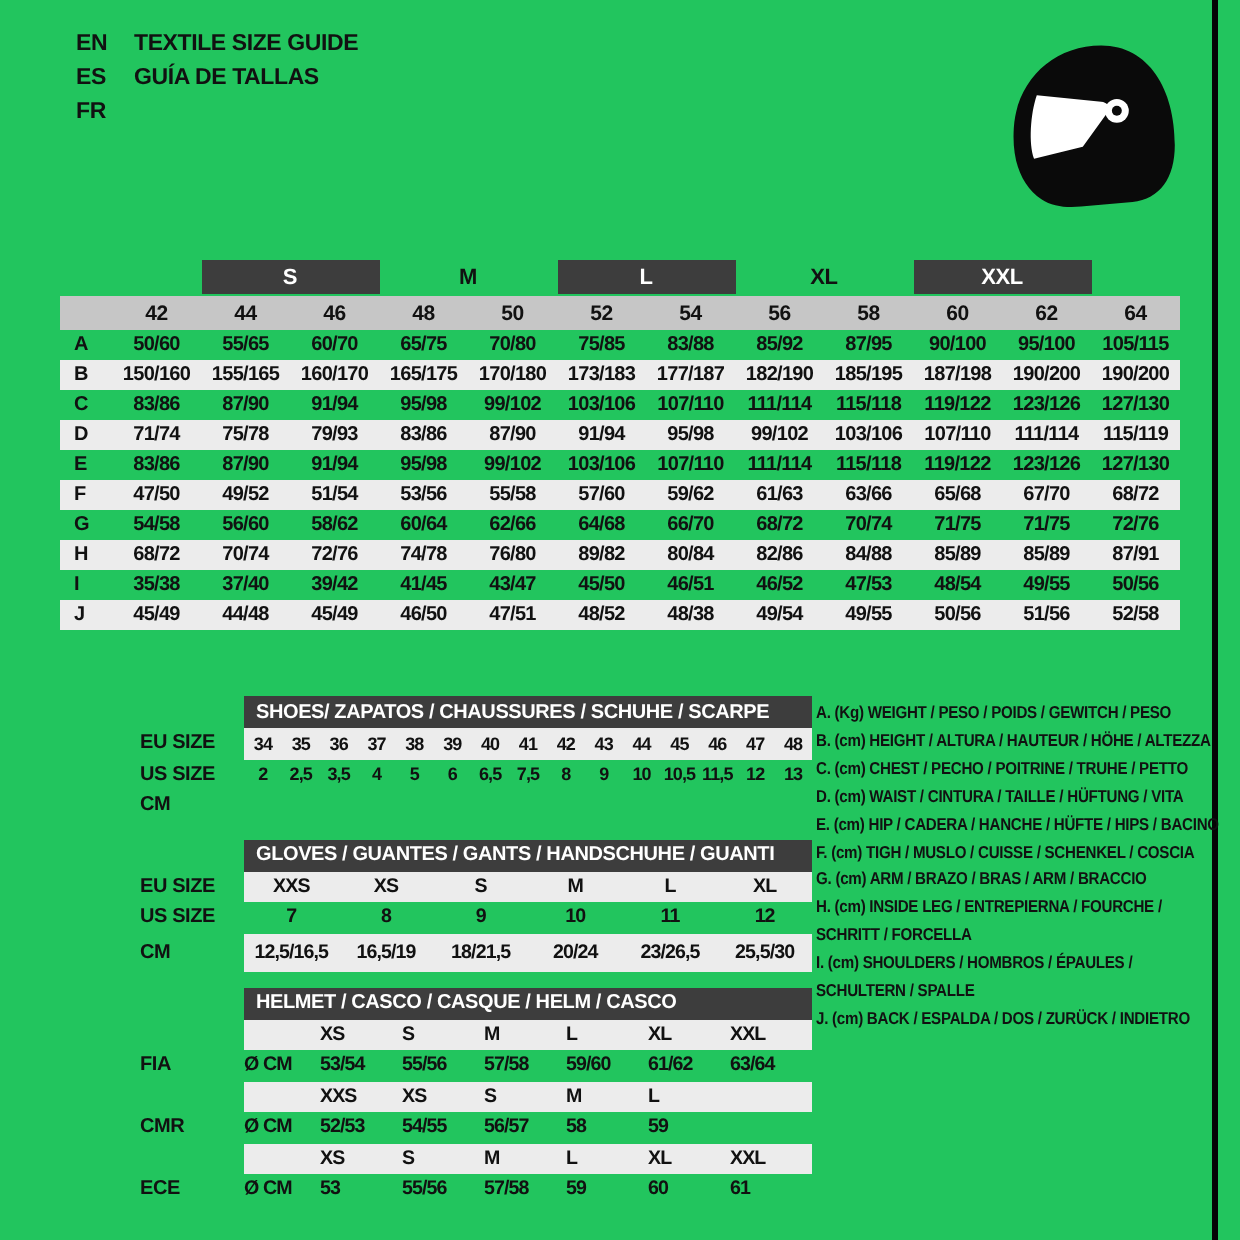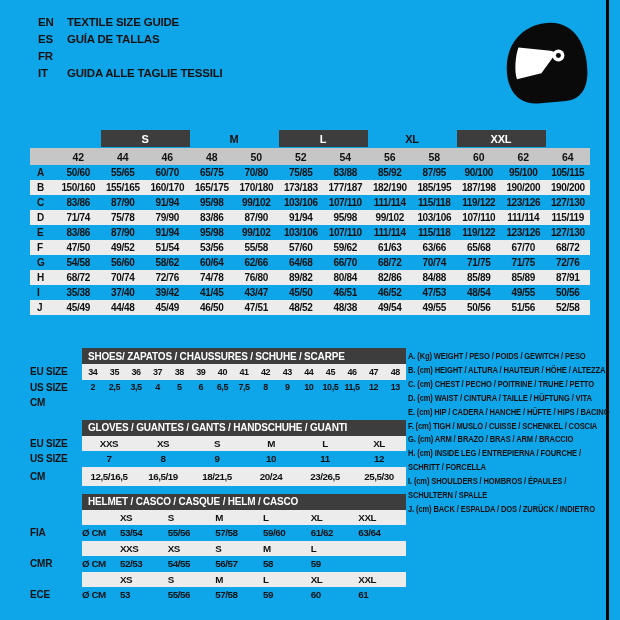--- a/index.html
+++ b/index.html
@@ -2,21 +2,21 @@
 <html><head>
 <meta charset="utf-8">
 <style>
   html,body{margin:0;padding:0;}
   body{
     width:620px;height:620px;background:#fff;color:#111;
     font-family:"Liberation Sans", sans-serif;
     letter-spacing:-0.2px;
     overflow:hidden;
   }
-  .page{position:relative;width:620px;height:620px;background:#0ea5e9;}
+  .page{position:relative;width:620px;height:620px;background:#22c55e;}
 
   
   .langs{position:absolute;left:38px;top:14px;font-size:11.5px;font-weight:700;}
   .lang-row{display:flex;line-height:17px;}
   .lang-code{width:29px;}
   .lang-label{white-space:nowrap;}
 
   
   .helmet-icon{position:absolute;left:497px;top:20px;width:98px;height:92px;}
 
@@ -31,21 +31,21 @@
   .grp.dark{background:#3d3d3d;color:#fff;}
   .grp.plain{color:#111;}
   .mt-nums{height:17px;background:#c6c6c6;font-size:10.5px;}
   .mt-data{height:15px;font-size:10px;letter-spacing:-0.35px;}
   .mt-data.alt{background:#ececec;}
   .cell{text-align:center;white-space:nowrap;}
   .row-label{text-align:left;padding-left:7px;}
 
   
   .bl{position:absolute;left:30px;top:348px;width:376px;font-weight:700;}
-  .tbl{margin-bottom:9px;}
+  .tbl{margin-bottom:9px;margin-left:40px;}
   .tbl.gloves{margin-bottom:8px;}
   .trow{display:flex;align-items:stretch;height:15.5px;}
   .trow.h19{height:19px;}
   .trow.head-row{height:16px;}
   .tlabel{width:52px;display:flex;align-items:center;font-size:10px;white-space:nowrap;}
   .tbody{flex:1;display:grid;align-items:center;}
   .tbody.head{display:flex;align-items:center;background:#3d3d3d;color:#fff;
               padding-left:6px;font-size:10px;white-space:nowrap;}
   .tbody.stripe{background:#ececec;}
   .cols15{grid-template-columns:repeat(15,1fr);}
@@ -71,24 +71,20 @@
         <span class="lang-code">EN</span>
         <span class="lang-label">TEXTILE SIZE GUIDE</span>
       </div>
       <div class="lang-row">
         <span class="lang-code">ES</span>
         <span class="lang-label">GUÍA DE TALLAS</span>
       </div>
       <div class="lang-row">
         <span class="lang-code">FR</span>
       </div>
-      <div class="lang-row">
-        <span class="lang-code">IT</span>
-        <span class="lang-label">GUIDA ALLE TAGLIE TESSILI</span>
-      </div>
     </div>
 
   <svg class="helmet-icon" viewBox="0 0 100 100">
     <path fill="#0a0a0a" d="M55 3C29 3 9 22 7.5 48c-1.2 19 5 32 15 38.5 6 4 13.5 4.7 21.5 4L72 88c15-1.7 23-13 23-31C95 27 81 3 55 3Z"></path>
     <path fill="#ffffff" d="M20 30l35 3.5c3 .3 4.6 2 4.2 4.8L45 58 18.5 64.5C15.5 56.5 16.5 40 20 30Z"></path>
     <circle cx="63.5" cy="38.5" r="6.5" fill="#ffffff"></circle>
     <circle cx="63.5" cy="38.5" r="2.7" fill="#0a0a0a"></circle>
   </svg>
 
   <div class="vline"></div>
@@ -159,21 +155,21 @@
         <div class="cell">111/114</div>
         <div class="cell">115/118</div>
         <div class="cell">119/122</div>
         <div class="cell">123/126</div>
         <div class="cell">127/130</div>
       </div>
       <div class="mt-row mt-data alt">
         <div class="cell row-label">D</div>
         <div class="cell">71/74</div>
         <div class="cell">75/78</div>
-        <div class="cell">79/90</div>
+        <div class="cell">79/93</div>
         <div class="cell">83/86</div>
         <div class="cell">87/90</div>
         <div class="cell">91/94</div>
         <div class="cell">95/98</div>
         <div class="cell">99/102</div>
         <div class="cell">103/106</div>
         <div class="cell">107/110</div>
         <div class="cell">111/114</div>
         <div class="cell">115/119</div>
       </div>

